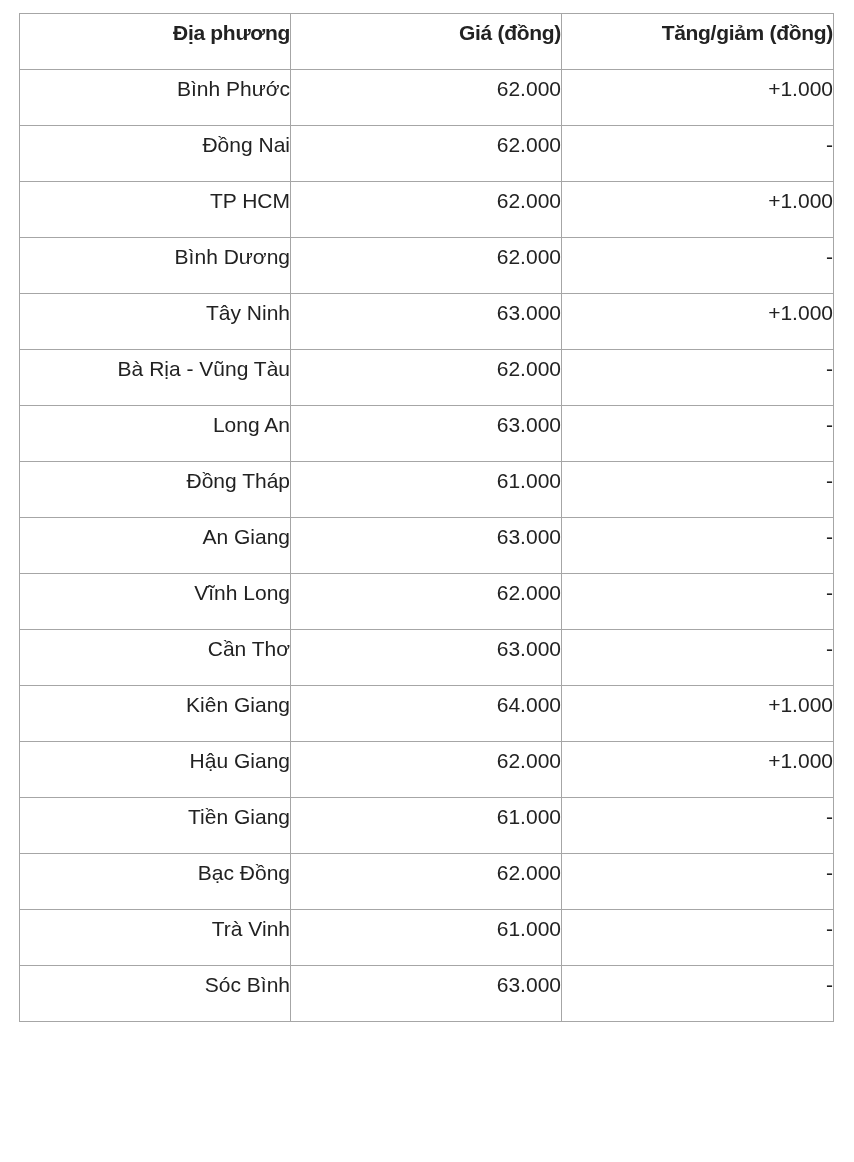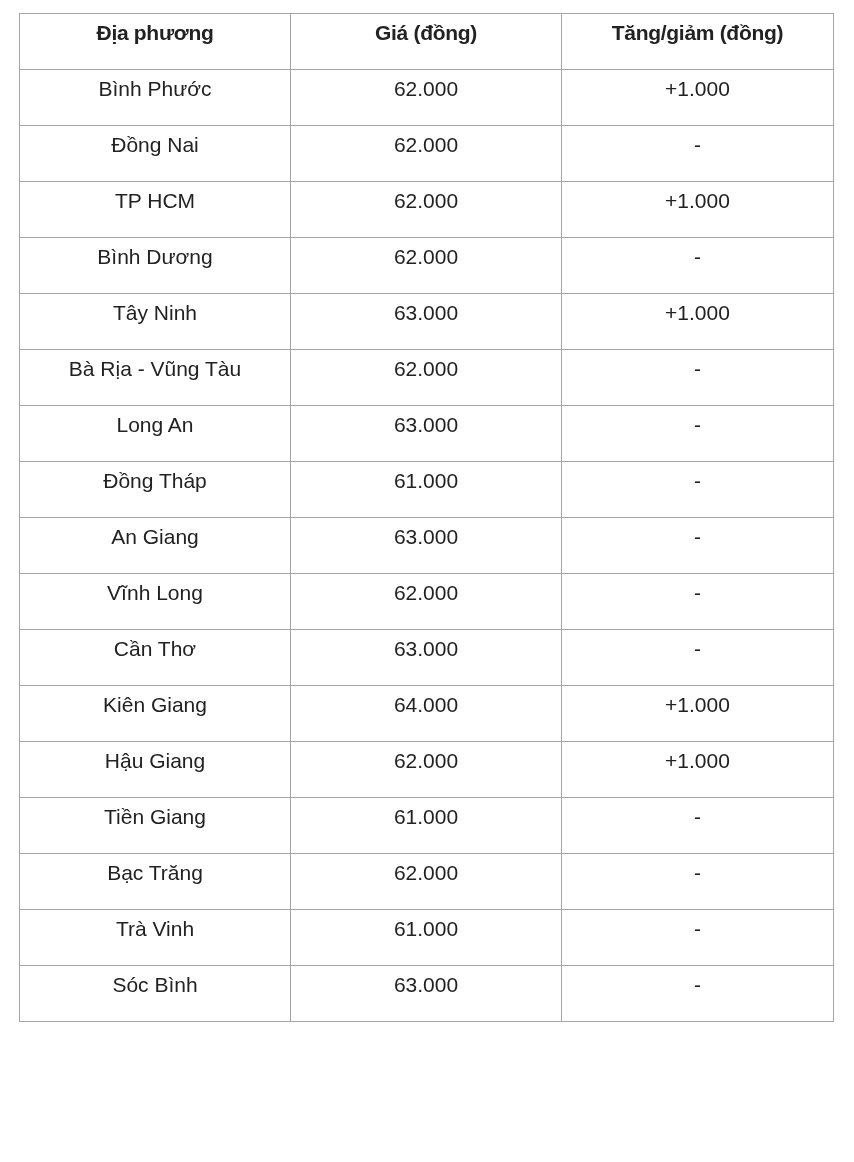--- a/index.html
+++ b/index.html
@@ -1,21 +1,21 @@
 <!DOCTYPE html>
 <html><head>
 <meta charset="utf-8">
 <style>
   html, body { margin: 0; padding: 0; background: #ffffff; }
   body { width: 854px; height: 1162px; position: relative; overflow: hidden;
          font-family: "Liberation Sans", sans-serif; color: #222222; }
   table { position: absolute; left: 19px; top: 13px; width: 814px;
           border-collapse: collapse; table-layout: fixed; }
   td, th { border: 1px solid #a6a6a6; height: 56px; padding: 0;
-           text-align: center; vertical-align: top; font-size: 21px;
+           text-align: right; vertical-align: top; font-size: 21px;
            line-height: 21px; box-sizing: border-box; }
   th { font-weight: bold; font-size: 21px; letter-spacing: -0.3px; }
   .cell-inner { display: block; padding-top: 8px; }
   col.c1 { width: 271px; } col.c2 { width: 271px; } col.c3 { width: 272px; }
 </style>
 </head>
 <body>
 
 <table>
   <colgroup>
@@ -186,21 +186,21 @@
         </td>
         <td>
           <span class="cell-inner">61.000</span>
         </td>
         <td>
           <span class="cell-inner">-</span>
         </td>
       </tr>
       <tr>
         <td>
-          <span class="cell-inner">Bạc Trăng</span>
+          <span class="cell-inner">Bạc Đồng</span>
         </td>
         <td>
           <span class="cell-inner">62.000</span>
         </td>
         <td>
           <span class="cell-inner">-</span>
         </td>
       </tr>
       <tr>
         <td>

